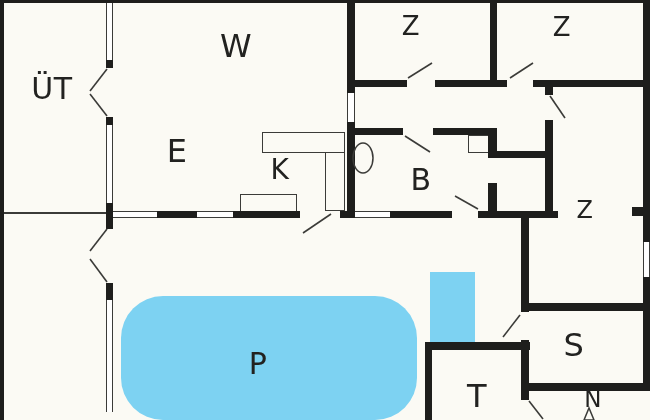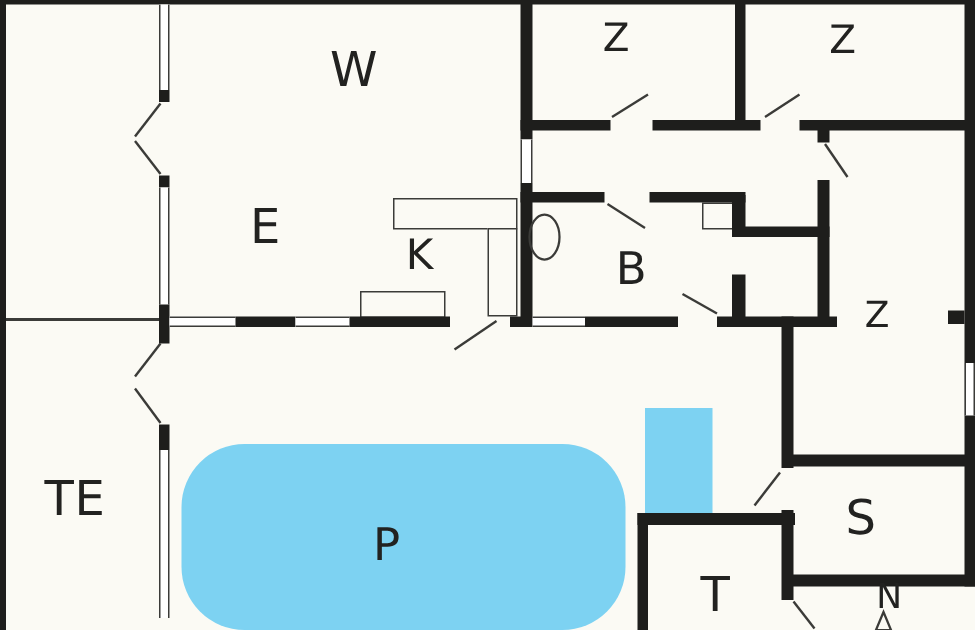--- a/index.html
+++ b/index.html
@@ -99,26 +99,26 @@
     <path class="swing" d="M550,96 L565,118"></path>
     <path class="swing" d="M405,136 L430,152"></path>
     <path class="swing" d="M331,214 L303,233"></path>
     <path class="swing" d="M478,209 L455,196"></path>
     <path class="swing" d="M520,315 L503,337"></path>
     <path class="swing" d="M529,401 L543,419"></path>
     <ellipse class="fix" cx="363" cy="158" rx="10" ry="15"></ellipse>
     <polygon class="fix" points="584,420 589,408 594,420"></polygon>
   </svg>
 
+  <span class="lbl" style="left:52px;top:89px;font-size:30px;">ÜT</span>
   <span class="lbl" style="left:236px;top:46px;font-size:32px;">W</span>
   <span class="lbl" style="left:411px;top:26px;font-size:26px;">Z</span>
   <span class="lbl" style="left:562px;top:27px;font-size:26px;">Z</span>
   <span class="lbl" style="left:177px;top:151px;font-size:32px;">E</span>
   <span class="lbl" style="left:280px;top:170px;font-size:28px;">K</span>
   <span class="lbl" style="left:421px;top:180px;font-size:30px;">B</span>
   <span class="lbl" style="left:585px;top:210px;font-size:24px;">Z</span>
-  <span class="lbl" style="left:50px;top:332px;font-size:32px;">TE</span>
   <span class="lbl" style="left:258px;top:364px;font-size:30px;">P</span>
   <span class="lbl" style="left:574px;top:345px;font-size:32px;">S</span>
   <span class="lbl" style="left:477px;top:396px;font-size:32px;">T</span>
   <span class="lbl" style="left:593px;top:399px;font-size:23px;">N</span>
 
 </div>
 
 </body></html>

